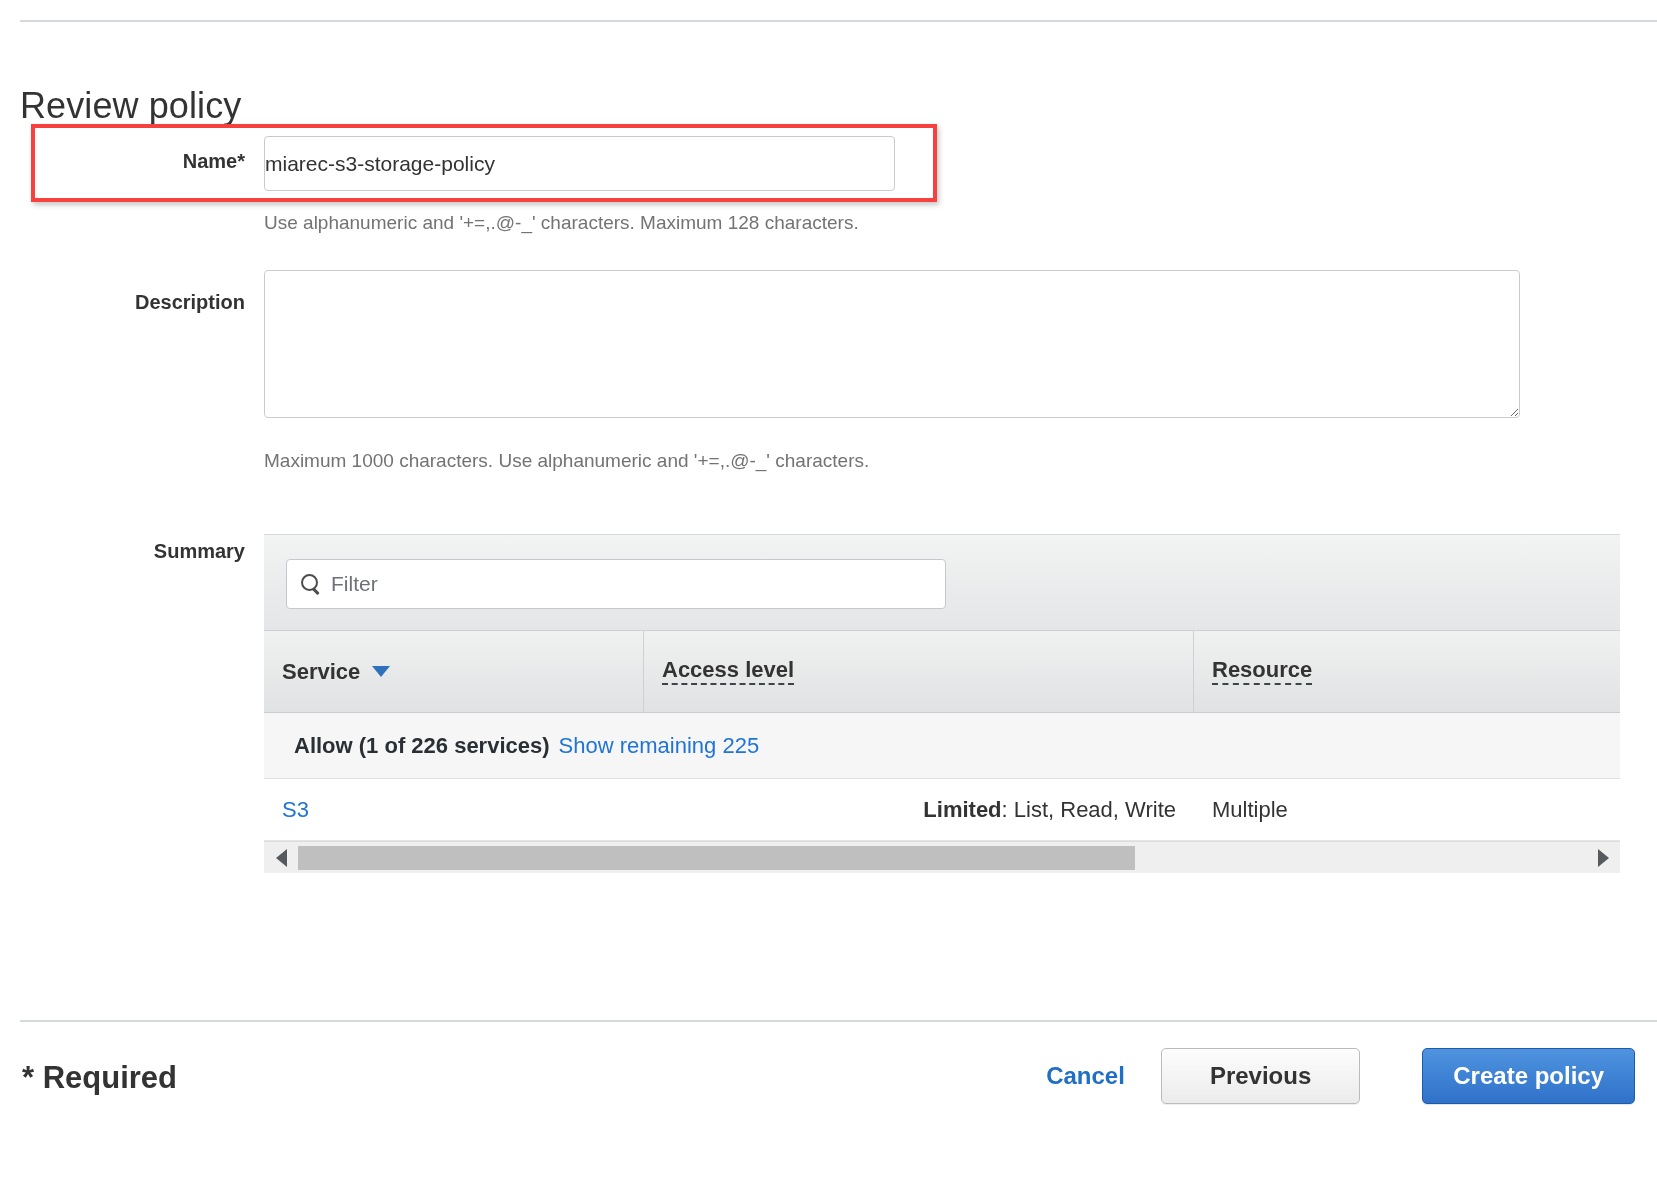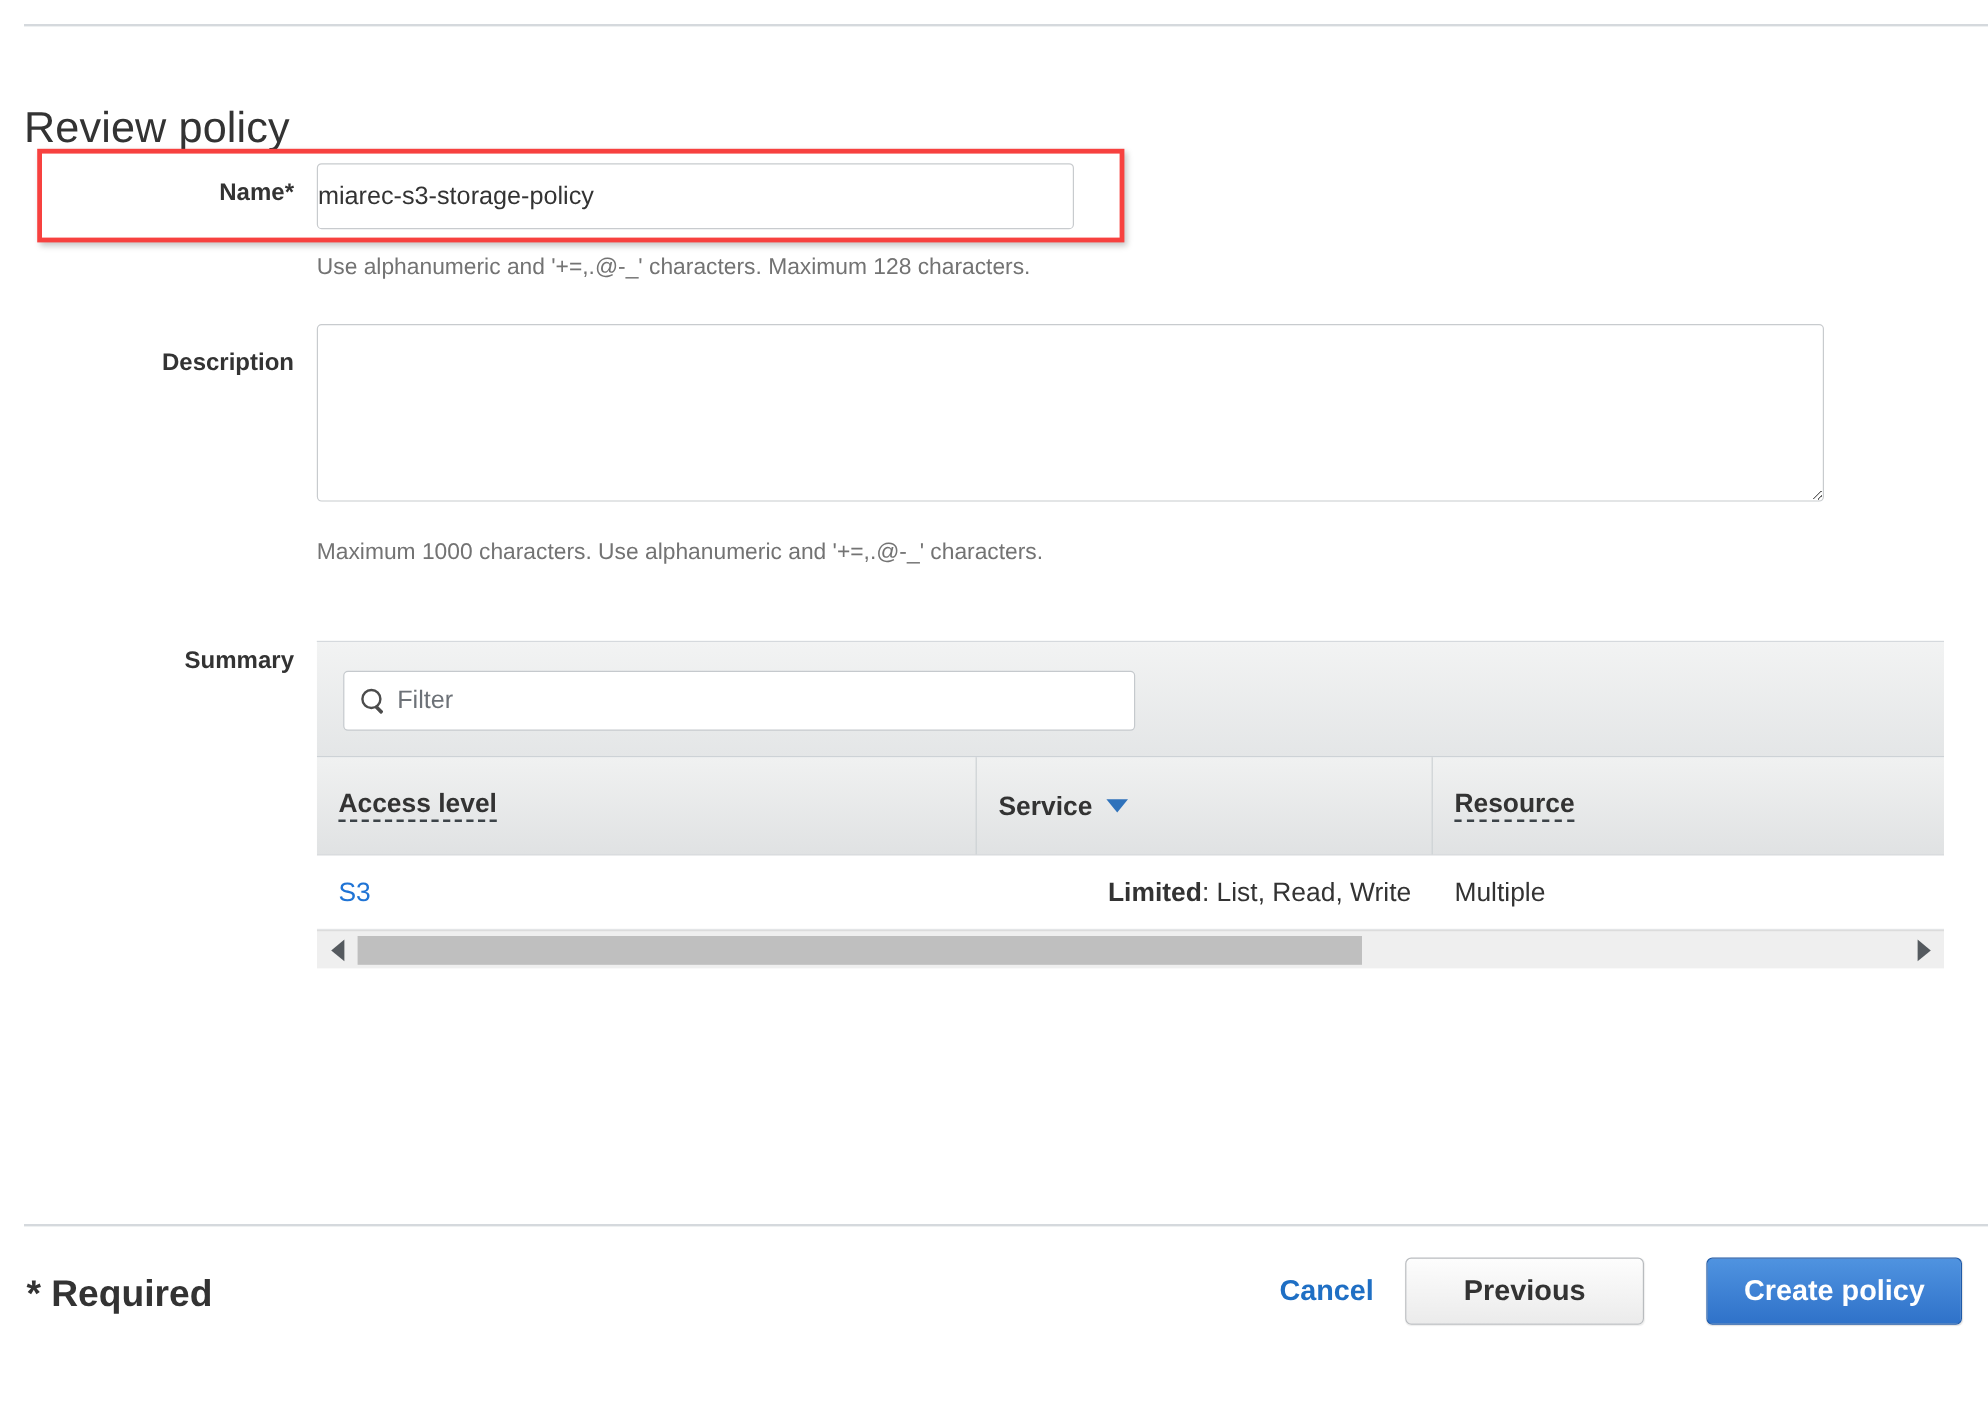--- a/index.html
+++ b/index.html
@@ -313,21 +313,21 @@
     font-weight: bold;
     color: #333333;
   }
 
   .footer-actions {
     position: absolute;
     right: 22px;
     top: 1048px;
     display: flex;
     align-items: center;
-    gap: 12px;
+    gap: 22px;
   }
 
   .btn-cancel {
     font-size: 24px;
     font-weight: bold;
     color: #1f6fc4;
     background: transparent;
     border: none;
     cursor: pointer;
     padding: 10px 14px;
@@ -384,32 +384,36 @@
   <div class="summary-panel">
 
     <div class="filter-bar">
       <div class="filter-field">
         <span class="search-icon"></span>
         <span class="filter-placeholder">Filter</span>
       </div>
     </div>
 
     <div class="tbl-head">
-      <div class="th th-access">
-        <span class="th-dotted">Access level</span>
-      </div>
       <div class="th th-service">
         <span>Service</span>
         <span class="sort-caret"></span>
       </div>
+      <div class="th th-access">
+        <span class="th-dotted">Access level</span>
+      </div>
       <div class="th th-resource">
         <span class="th-dotted">Resource</span>
       </div>
     </div>
 
+    <div class="group-row">
+      <b>Allow (1 of 226 services)</b>
+      <span class="link">Show remaining 225</span>
+    </div>
 
     <div class="data-row">
       <div class="td td-service">
         <a>S3</a>
       </div>
       <div class="td td-access">
         <b>Limited</b><span>: List, Read, Write</span>
       </div>
       <div class="td td-resource">Multiple</div>
     </div>

